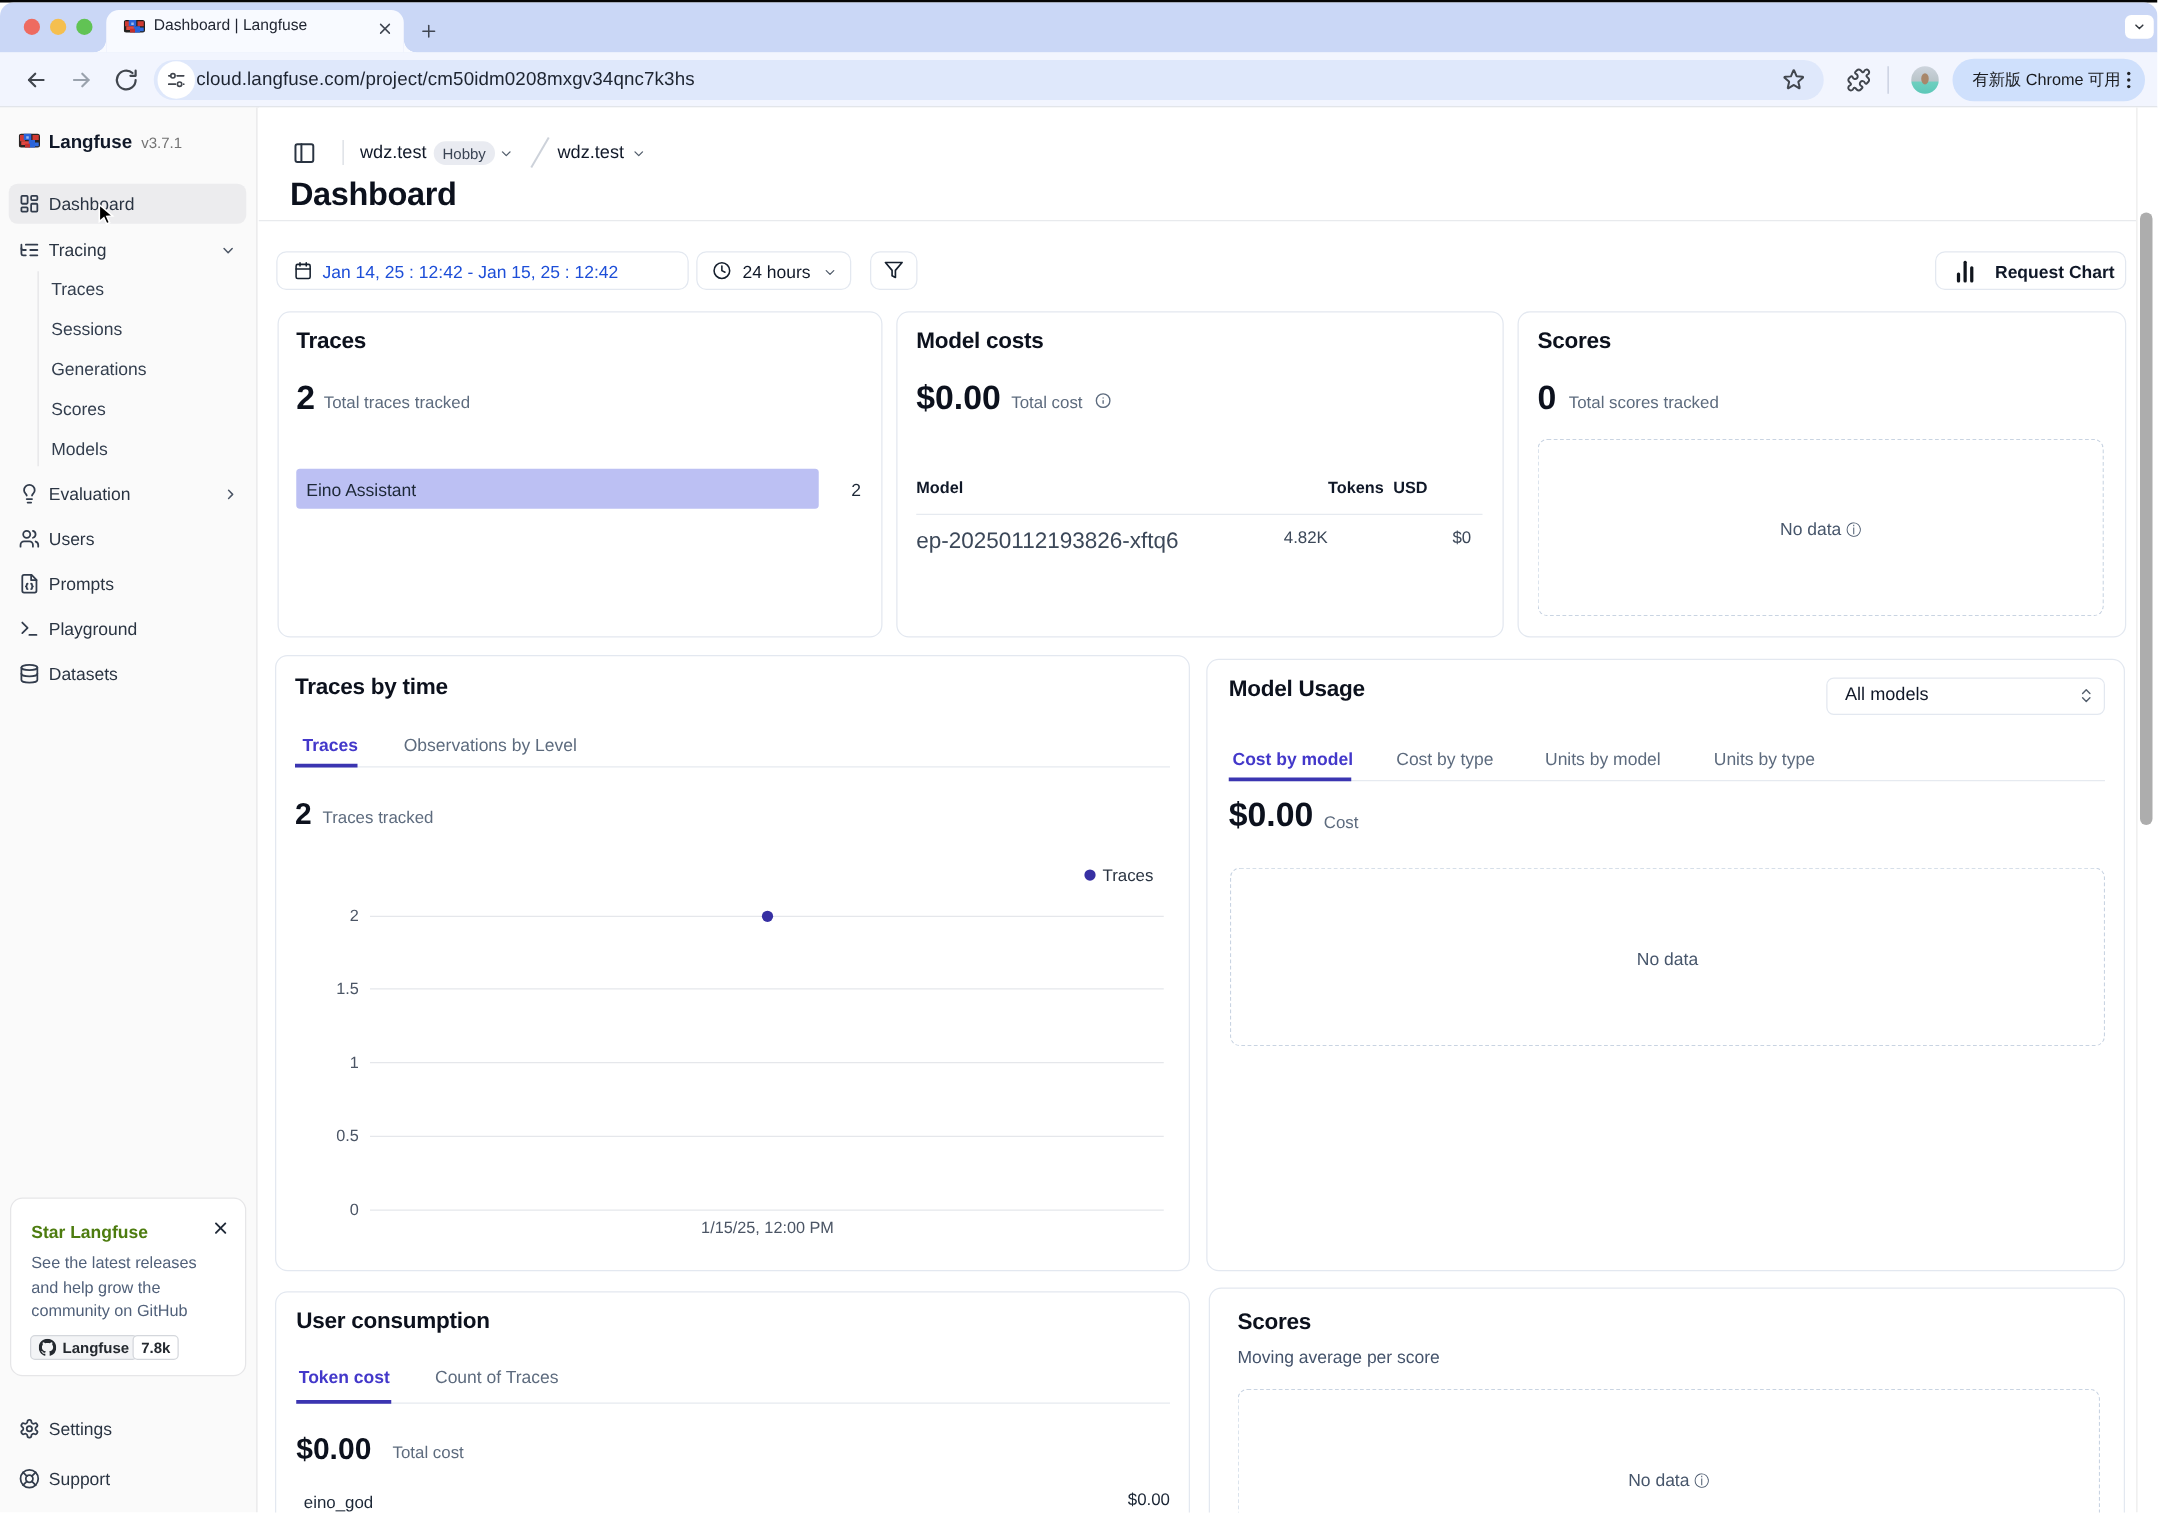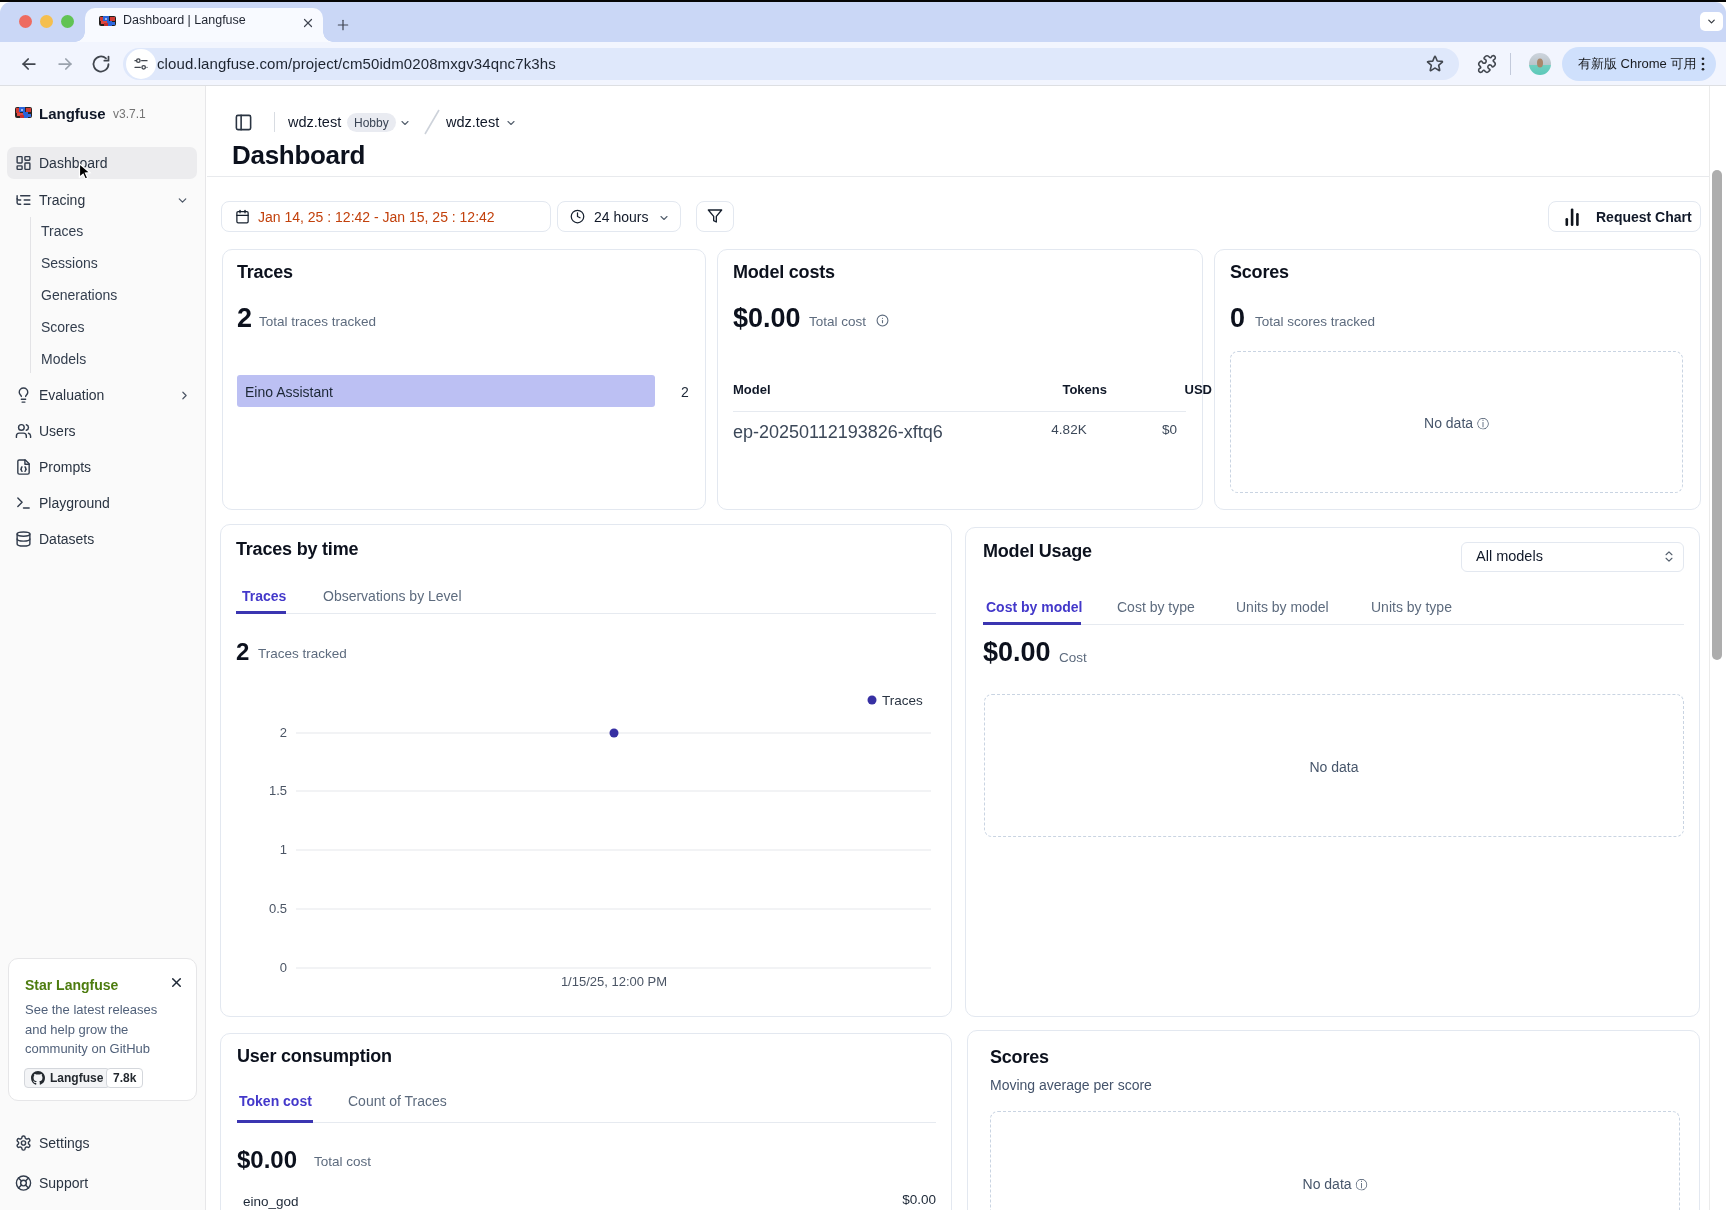--- a/index.html
+++ b/index.html
@@ -298,21 +298,21 @@
 <div class="abs" style="left:232px;top:140px;font-size:26px;font-weight:700;color:#0c111d;letter-spacing:-0.3px;">Dashboard</div>
 <div id="hdrline" class="abs"></div>
 
 <div class="btn" style="left:221px;top:201px;width:330px;height:31px;"></div>
 <svg class="abs" style="left:235px;top:209px;" width="15" height="15" viewBox="0 0 24 24" fill="none" stroke="#16202e" stroke-width="2" stroke-linecap="round" stroke-linejoin="round">
     <rect x="3" y="4" width="18" height="18" rx="2"></rect>
     <path d="M16 2v4"></path>
     <path d="M8 2v4"></path>
     <path d="M3 10h18"></path>
   </svg>
-<div class="abs" style="left:258px;top:209px;font-size:14px;font-weight:500;color:#c2410c;">Jan 14, 25 : 12:42 - Jan 15, 25 : 12:42</div>
+<div class="abs" style="left:258px;top:209px;font-size:14px;font-weight:500;color:#1d4ed8;">Jan 14, 25 : 12:42 - Jan 15, 25 : 12:42</div>
 <div class="btn" style="left:557px;top:201px;width:124px;height:31px;"></div>
 <svg class="abs" style="left:570px;top:209px;" width="15" height="15" viewBox="0 0 24 24" fill="none" stroke="#16202e" stroke-width="2" stroke-linecap="round" stroke-linejoin="round">
     <circle cx="12" cy="12" r="10"></circle>
     <polyline points="12 6 12 12 16 14"></polyline>
   </svg>
 <div class="abs" style="left:594px;top:209px;font-size:14px;font-weight:500;color:#101828;">24 hours</div>
 <svg class="abs" style="left:658px;top:212px;" width="12" height="12" viewBox="0 0 24 24" fill="none" stroke="#55606e" stroke-width="2.2" stroke-linecap="round" stroke-linejoin="round">
     <path d="m6 9 6 6 6-6"></path>
   </svg>
 <div class="btn" style="left:696px;top:201px;width:38px;height:31px;"></div>
@@ -339,24 +339,24 @@
 <div class="ctitle" style="left:733px;top:262px;">Model costs</div>
 <div class="bignum" style="left:733px;top:303px;">$0.00</div>
 <div class="biglabel" style="left:809px;top:314px;">Total cost</div>
 <svg class="abs" style="left:876px;top:314px;" width="13" height="13" viewBox="0 0 24 24" fill="none" stroke="#5d6b7e" stroke-width="2" stroke-linecap="round">
     <circle cx="12" cy="12" r="10"></circle>
     <path d="M12 16v-4"></path>
     <path d="M12 8h.01"></path>
   </svg>
 <div class="abs" style="left:733px;top:382px;font-size:13px;font-weight:700;color:#101828;">Model</div>
 <div class="abs" style="left:1027px;top:382px;width:80px;text-align:right;font-size:13px;font-weight:700;color:#101828;">Tokens</div>
-<div class="abs" style="left:1142px;top:382px;width:70px;text-align:right;font-size:13px;font-weight:700;color:#101828;">USD</div>
+<div class="abs" style="left:1072px;top:382px;width:70px;text-align:right;font-size:13px;font-weight:700;color:#101828;">USD</div>
 <div class="abs" style="left:733px;top:411px;width:453px;height:1px;background:#e6eaf0;"></div>
 <div class="abs" style="left:733px;top:422px;font-size:18px;color:#3c4859;">ep-20250112193826-xftq6</div>
-<div class="abs" style="left:1027px;top:422px;width:84px;text-align:center;font-size:13.5px;color:#3c4859;">4.82K</div>
+<div class="abs" style="left:1027px;top:422px;width:84px;text-align:left;font-size:13.5px;color:#3c4859;">4.82K</div>
 <div class="abs" style="left:1107px;top:422px;width:70px;text-align:right;font-size:13.5px;color:#3c4859;">$0</div>
 
 <div class="card" style="left:1214px;top:249px;width:487px;height:261px;"></div>
 <div class="ctitle" style="left:1230px;top:262px;">Scores</div>
 <div class="bignum" style="left:1230px;top:303px;">0</div>
 <div class="biglabel" style="left:1255px;top:314px;">Total scores tracked</div>
 <div class="nodata" style="left:1230px;top:351px;width:453px;height:142px;"></div>
 <div class="ndtxt" style="left:1230px;top:415px;width:453px;">No data <span style="font-size:12px;">ⓘ</span></div>
 
 <div class="card" style="left:220px;top:524px;width:732px;height:493px;"></div>

